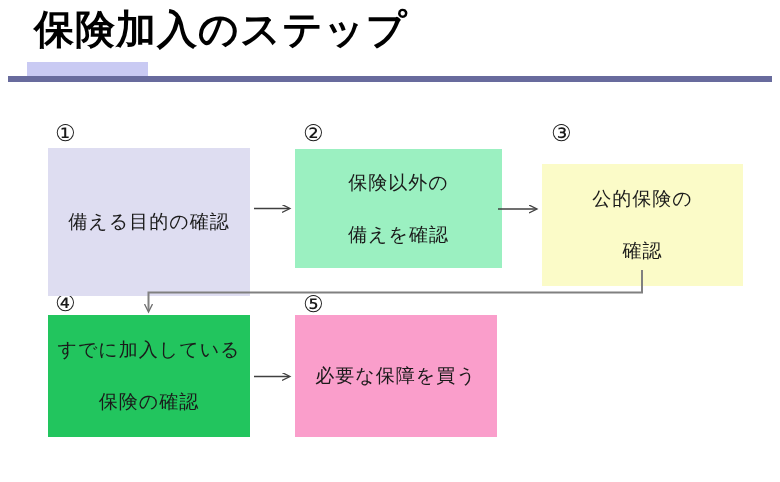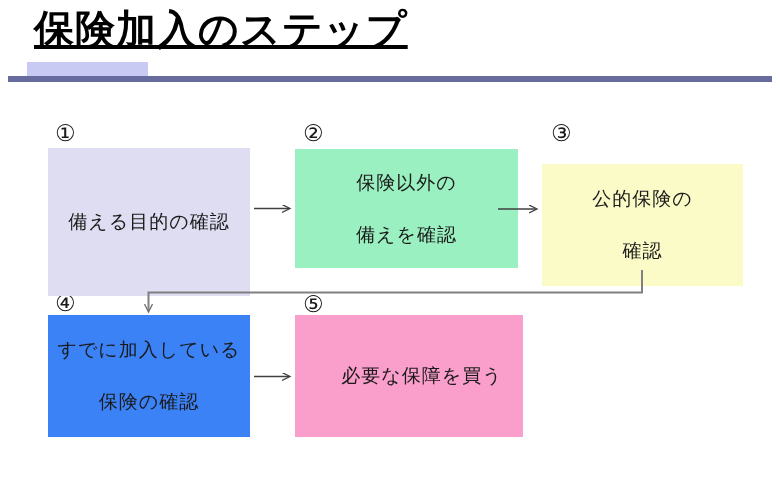--- a/index.html
+++ b/index.html
@@ -6,21 +6,21 @@
   .canvas{
     position:relative;
     width:780px;height:482px;
     background:#ffffff;
     overflow:hidden;
     font-family:"Liberation Sans","DejaVu Sans",sans-serif;
   }
   .title{
     position:absolute;left:34px;top:2px;margin:0;
     font-size:40px;font-weight:bold;color:#000;
-    letter-spacing:1px;white-space:nowrap;text-decoration:underline;
+    letter-spacing:1px;white-space:nowrap;
   }
   .accent{position:absolute;left:27px;top:62px;width:121px;height:14px;}
   .rule{position:absolute;left:8px;top:76px;width:764px;height:6px;}
   .num{
     position:absolute;font-size:23px;line-height:1;color:#1a1a1a;
   }
   .box{
     position:absolute;
     display:flex;flex-direction:column;justify-content:center;align-items:center;
     row-gap:26px;
@@ -41,36 +41,36 @@
   <div class="num" style="left:55px;top:122px">①</div>
   <div class="num" style="left:303px;top:122px">②</div>
   <div class="num" style="left:551px;top:122px">③</div>
   <div class="num" style="left:55px;top:292px">④</div>
   <div class="num" style="left:303px;top:293px">⑤</div>
 
   <div class="box" style="left: 48px; top: 148px; width: 202px; height: 148px; background-color: rgb(222, 221, 241);">
     <span>備える目的の確認</span>
   </div>
 
-  <div class="box" style="left: 295px; top: 149px; width: 223px; height: 119px; background-color: rgb(155, 240, 193);">
+  <div class="box" style="left: 295px; top: 149px; width: 207px; height: 119px; background-color: rgb(155, 240, 193);">
     <span>保険以外の</span>
     <span>備えを確認</span>
   </div>
 
   <div class="box" style="left: 542px; top: 148px; width: 201px; height: 122px; background-color: rgb(251, 251, 200); margin-top: 16px;">
     <span>公的保険の</span>
     <span>確認</span>
   </div>
 
-  <div class="box" style="left: 48px; top: 315px; width: 202px; height: 122px; background-color: #3b82f6;">
+  <div class="box" style="left: 48px; top: 315px; width: 202px; height: 122px; background-color: #22c55e;">
     <span>すでに加入している</span>
     <span>保険の確認</span>
   </div>
 
-  <div class="box" style="left: 295px; top: 315px; width: 202px; height: 122px; background-color: rgb(250, 158, 203); padding-left: 26px;">
+  <div class="box" style="left: 295px; top: 315px; width: 202px; height: 122px; background-color: rgb(250, 158, 203);">
     <span>必要な保障を買う</span>
   </div>
 
   <svg class="arrows" width="780" height="482" viewBox="0 0 780 482">
     <defs>
       <marker id="ah-dark" markerWidth="10" markerHeight="10" refX="7" refY="4" orient="auto" markerUnits="userSpaceOnUse">
         <path d="M0,0 L8,4 L0,8" fill="none" stroke="#404040" stroke-width="1.3"></path>
       </marker>
       <marker id="ah-gray" markerWidth="10" markerHeight="10" refX="7" refY="4" orient="auto" markerUnits="userSpaceOnUse">
         <path d="M0,0 L8,4 L0,8" fill="none" stroke="#6e6e6e" stroke-width="1.3"></path>

